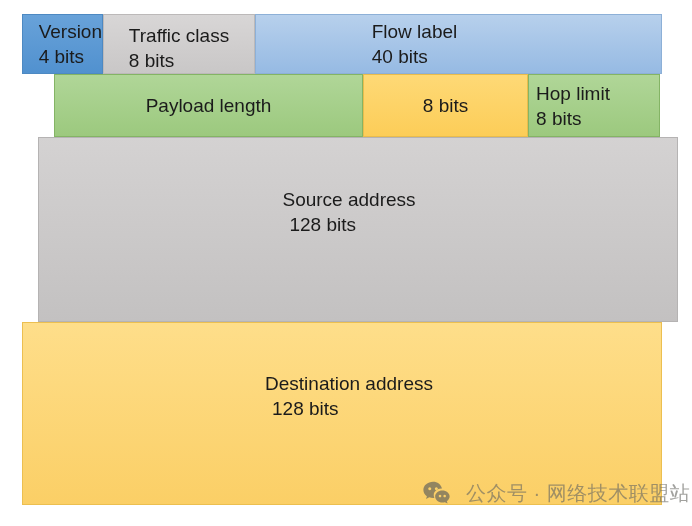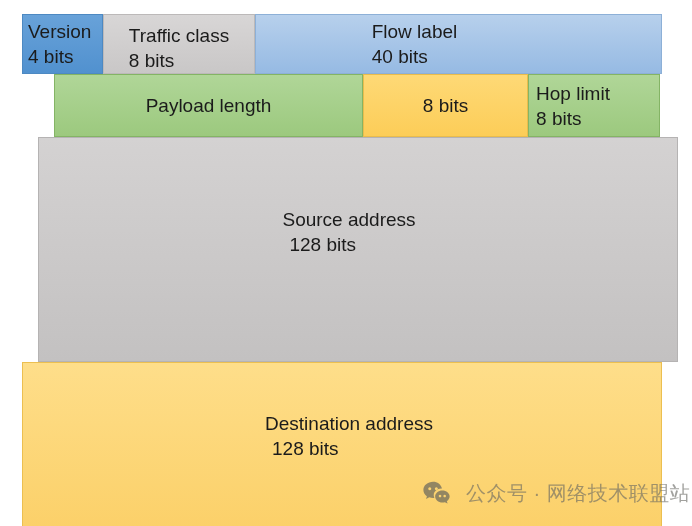--- a/index.html
+++ b/index.html
@@ -5,31 +5,31 @@
   html,body{margin:0;padding:0;}
   body{
     width:692px;height:526px;background:#ffffff;position:relative;overflow:hidden;
     font-family:"Liberation Sans","DejaVu Sans",sans-serif;
     color:#1b1b1b;
   }
   .diagram{position:absolute;left:22px;top:14px;width:640px;height:491px;}
   .row{display:flex;width:640px;}
   .row1{height:60px;}
   .row2{height:63px;padding-left:32px;}
-  .row3{height:225px;padding-left:16px;}
+  .row3{height:185px;padding-left:16px;}
   .row4{height:183px;}
   .cell{
     box-sizing:border-box;
     display:flex;align-items:center;justify-content:center;
     font-size:19px;line-height:25px;
   }
   .lbl{text-align:left;white-space:nowrap;}
   
   .c-version{
-    width:81px;justify-content:flex-start;padding-left:5px;
+    width:81px;justify-content:flex-end;padding-left:5px;
     background:linear-gradient(#68a2d9,#5191cf);
     border:1.5px solid #4d89c2;
   }
   .c-traffic{
     width:152px;
     background:linear-gradient(#d8d6d6,#c9c7c7);
     border:1.5px solid #bcb9b9;
     align-items:flex-end;
   }
   .c-flow{

